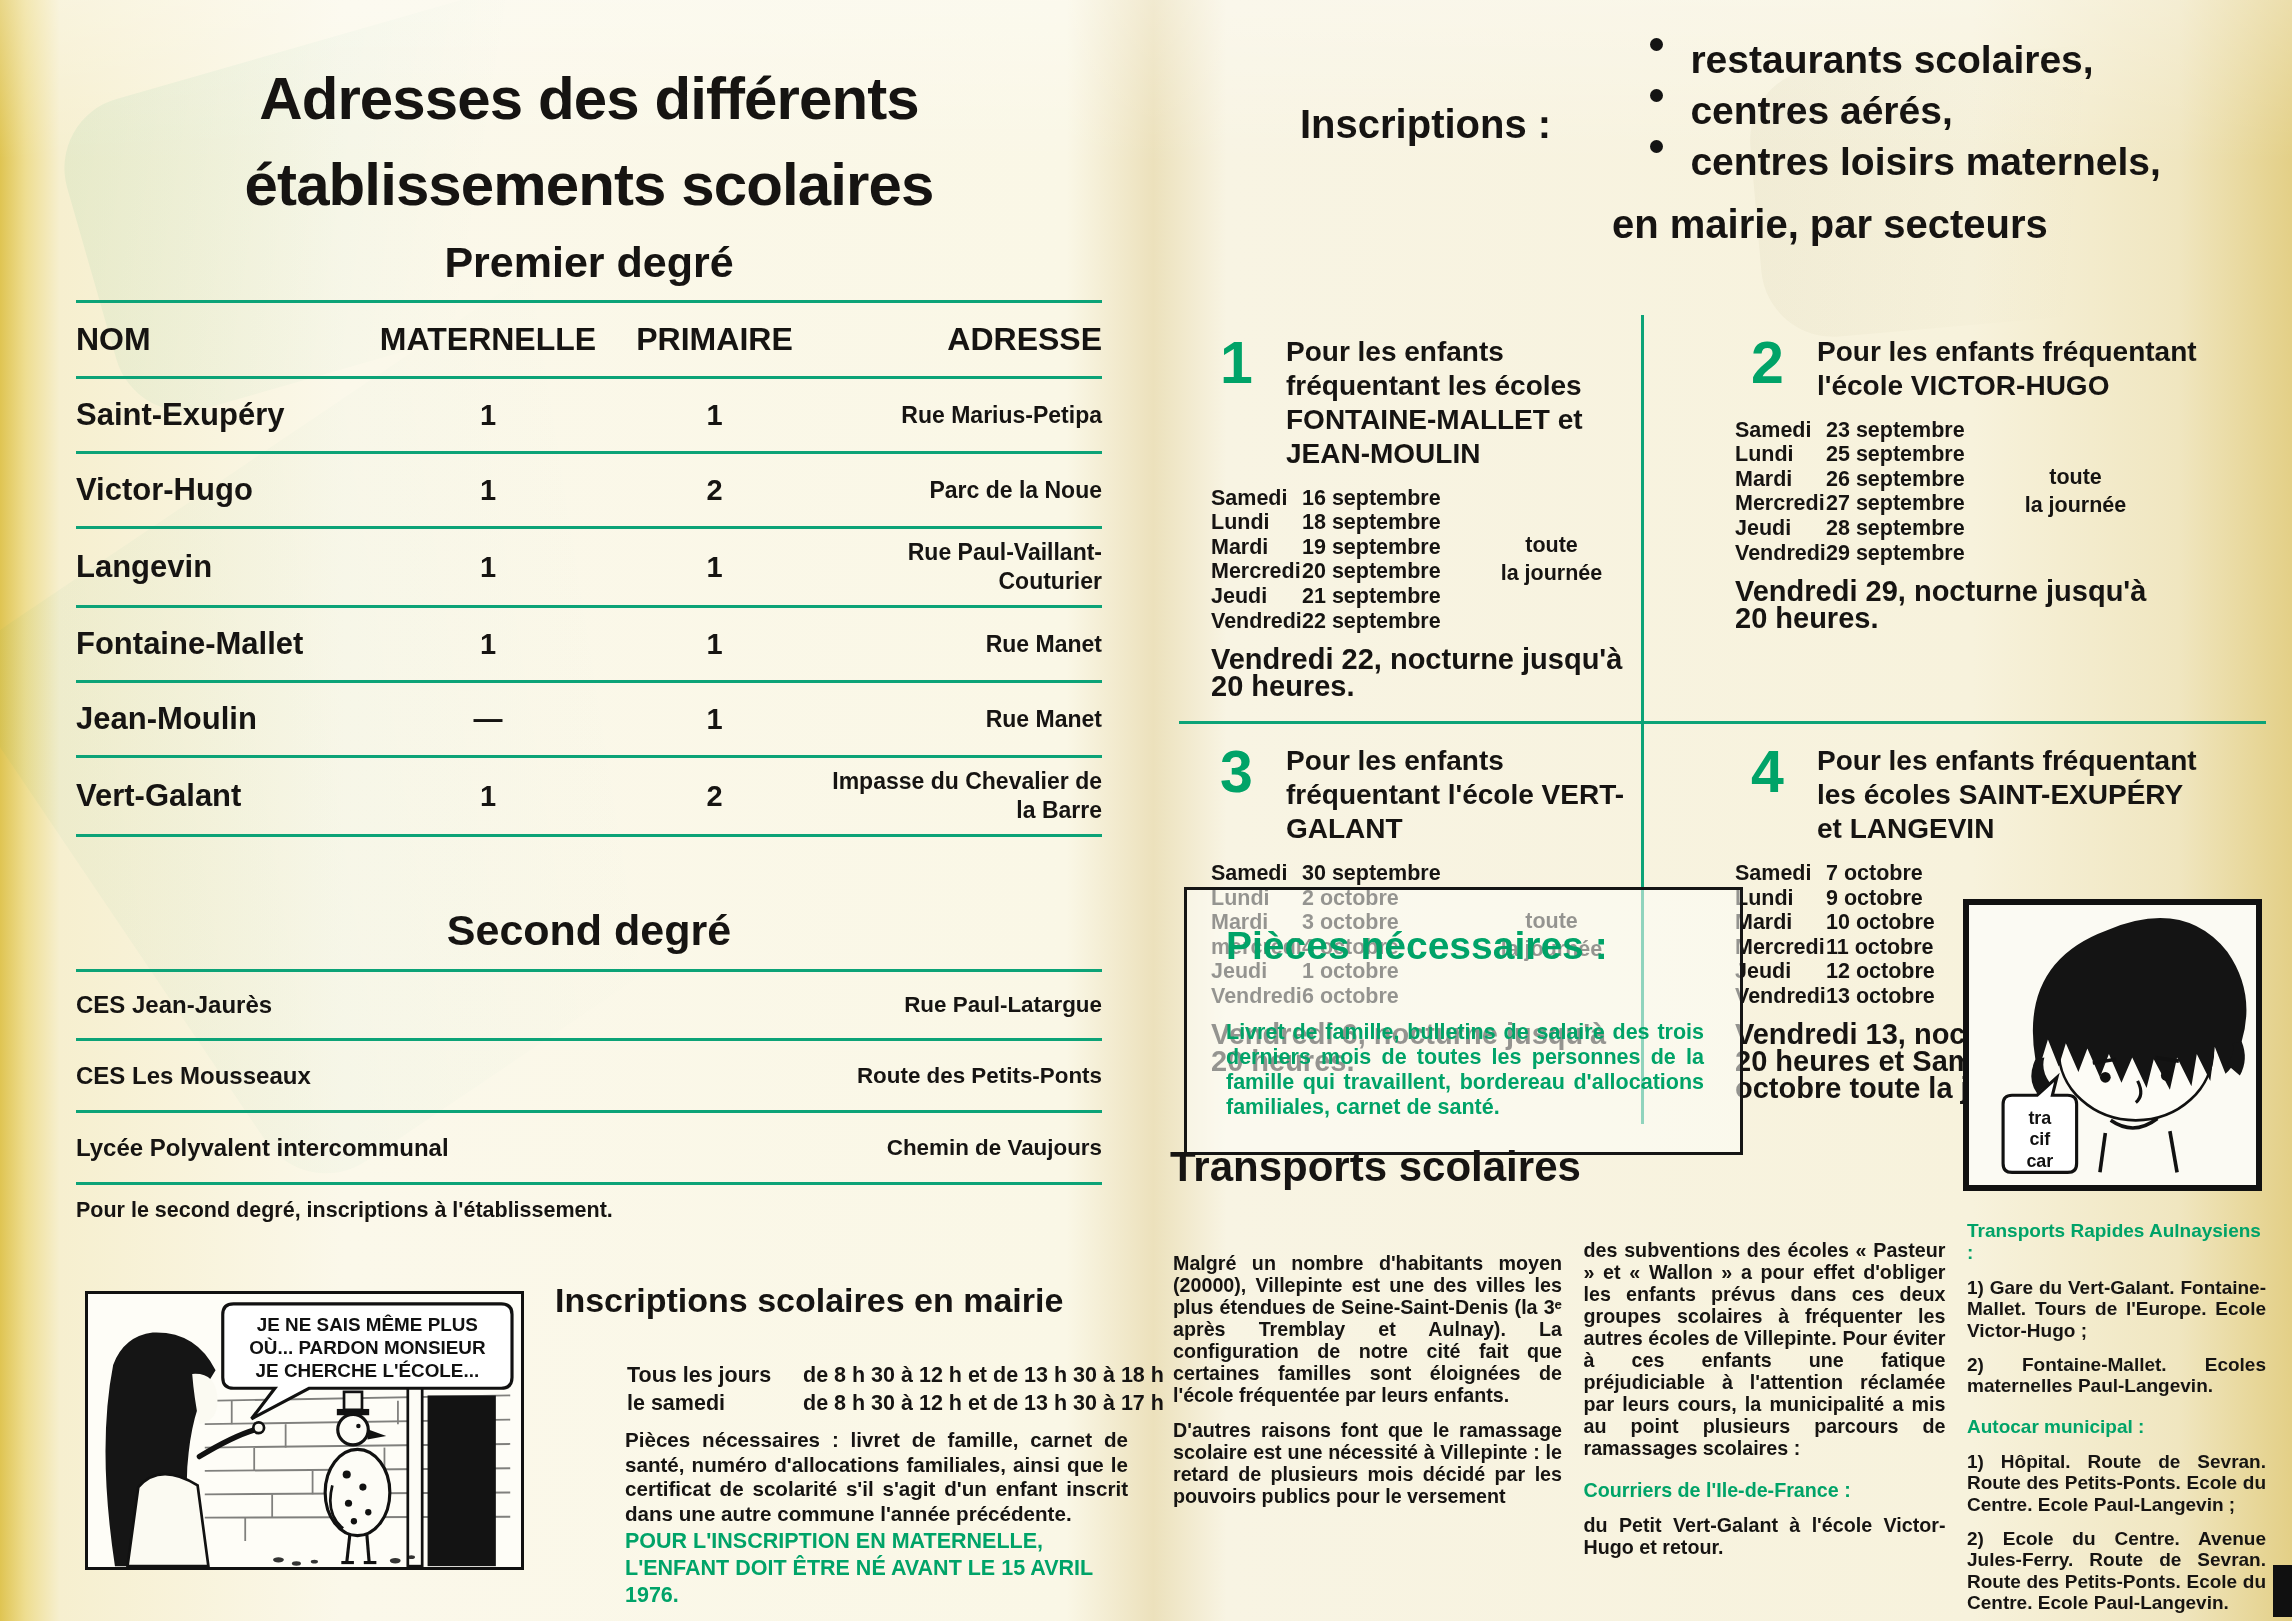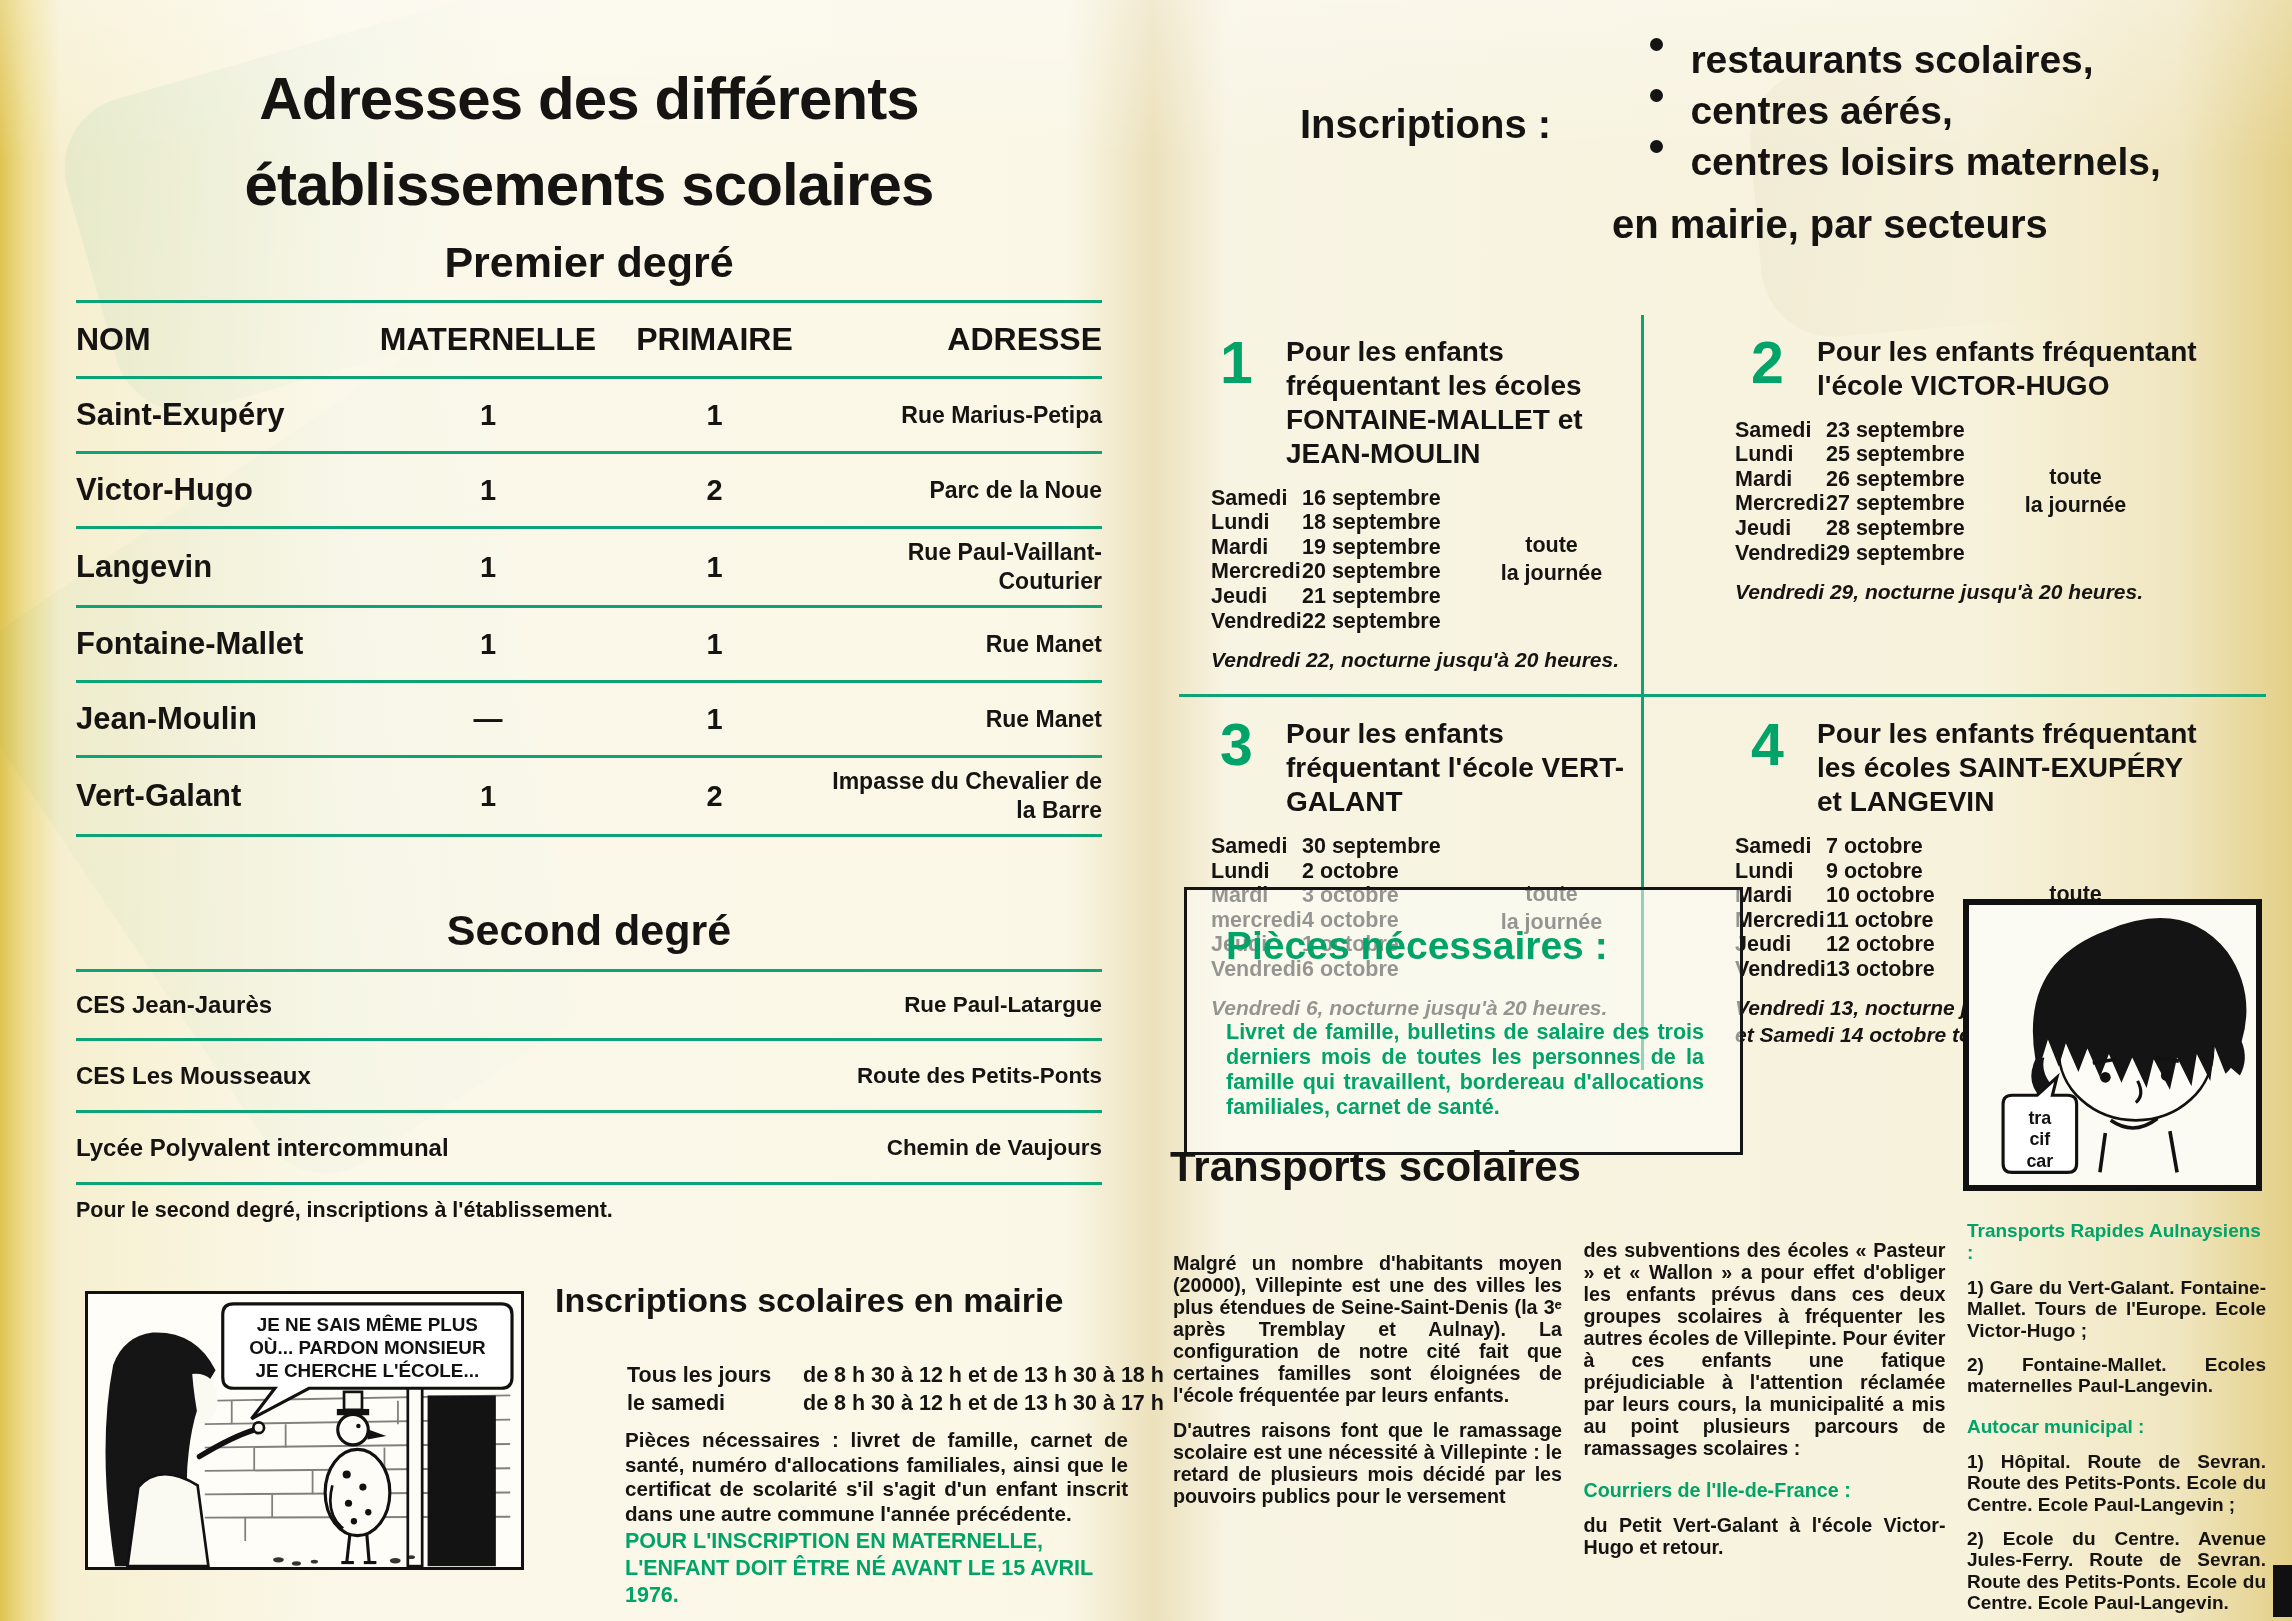--- a/index.html
+++ b/index.html
@@ -82,21 +82,21 @@
   .c2 .sector-head{margin-left:107px;}
   .snum{font-size:59px; line-height:56px; color:var(--gt); width:66px; flex:none;}
   .stitle{font-size:28px; line-height:34px; width:385px;}
   .sbody{position:relative; margin-top:15px; width:421px;}
   .c1 .sbody,.c1 .snote{margin-left:32px;}
   .c2 .sbody,.c2 .snote{margin-left:91px;}
   .day-row{display:flex; font-size:21.5px; line-height:24.6px;}
   .day{width:91px; flex:none;}
   .side-note{position:absolute; left:269px; top:50%; transform:translateY(-50%);
     width:143px; text-align:center; font-size:21.5px; line-height:28px; white-space:pre-line;}
-  .snote{margin-top:12.5px; font-size:21px; line-height:27px; width:421px;font-style:italic;}
+  .snote{margin-top:12.5px; font-size:29px; line-height:27px; width:421px;}
 
   .pieces-box{left:1184px; top:887px; width:559px; border:3.6px solid #151515;
     padding:34px 36px 32px 39px; background:rgba(253,253,247,.55); color:var(--gt);}
   .pb-head{font-size:39px;}
   .pb-text{margin-top:52px; font-size:21.5px; line-height:25px; text-align:justify;}
 
   .kid{left:1963px; top:899px; width:299px; height:292px; border:6.3px solid #111; background:#fbfaf3;}
   .kid svg{display:block; width:100%; height:100%;}
 
   .tr-head{left:1170px; top:1143px; font-size:42px;}

